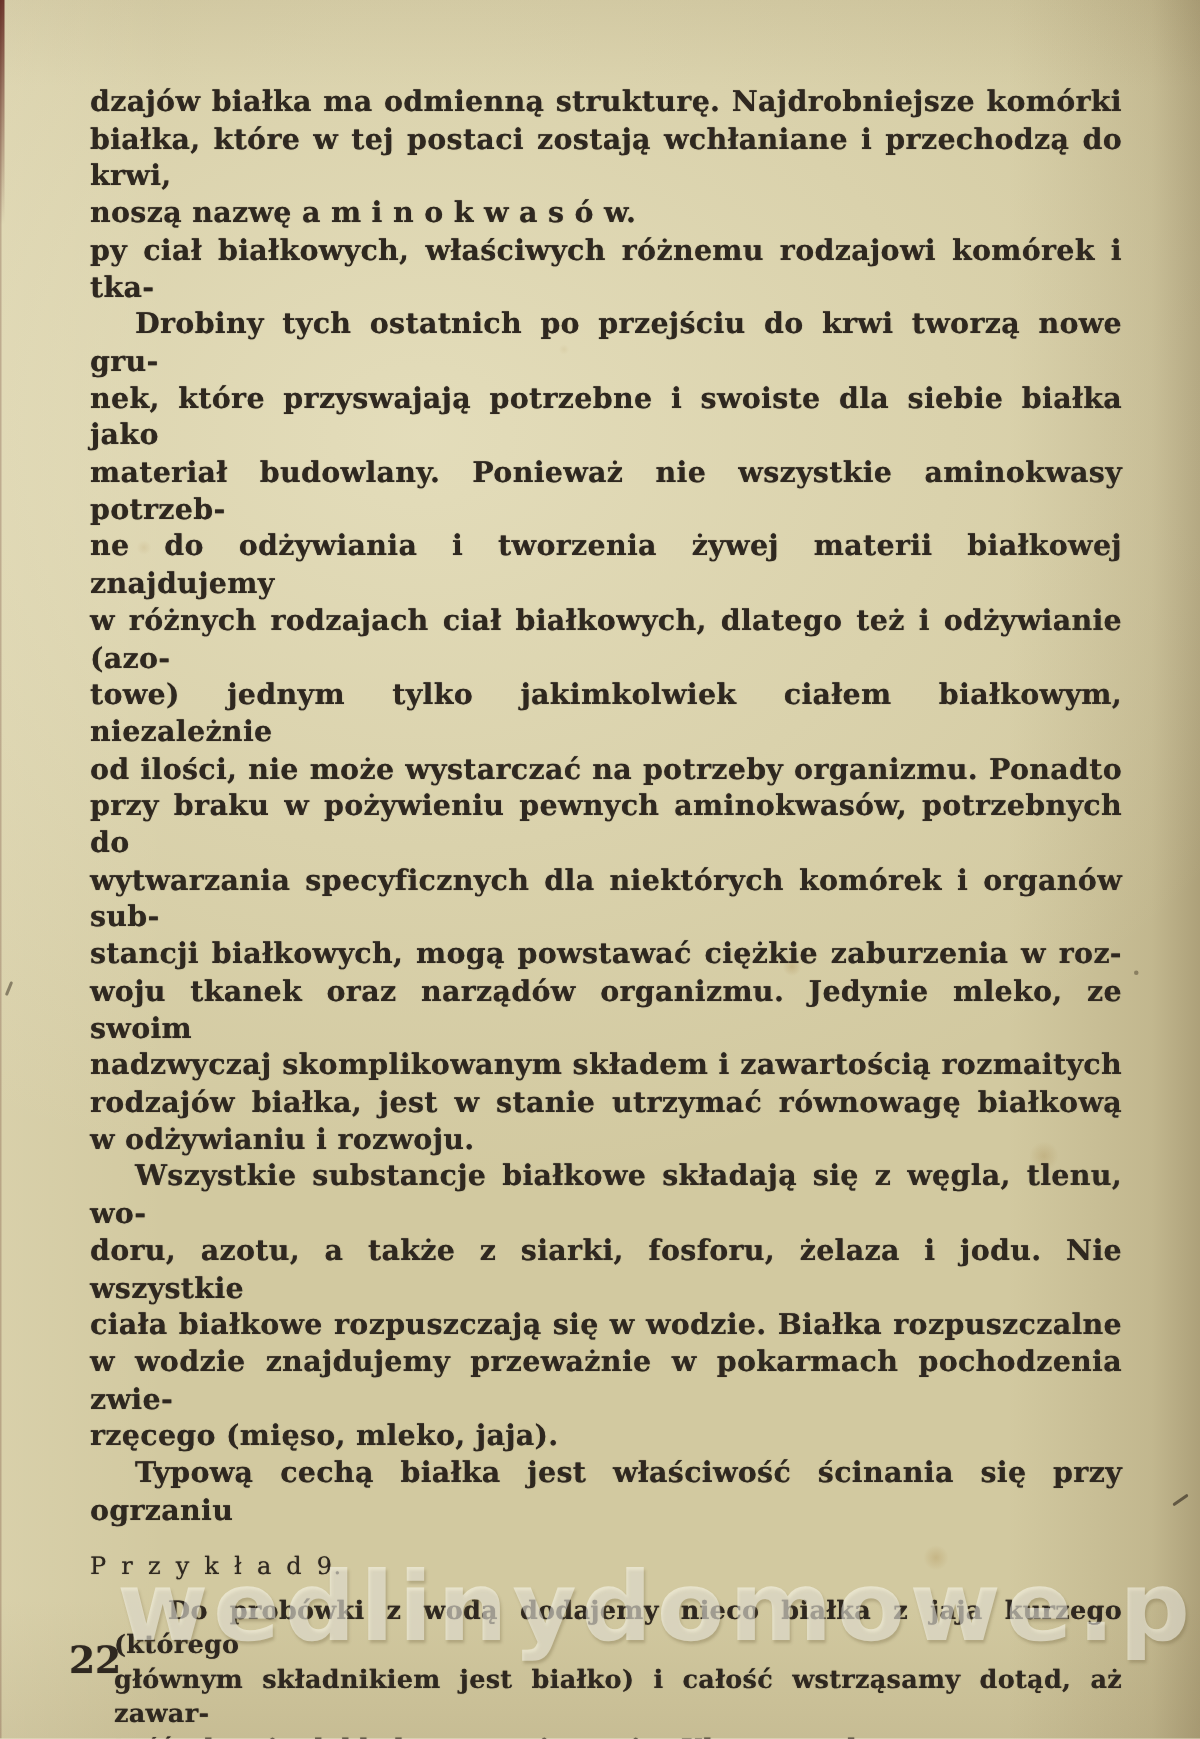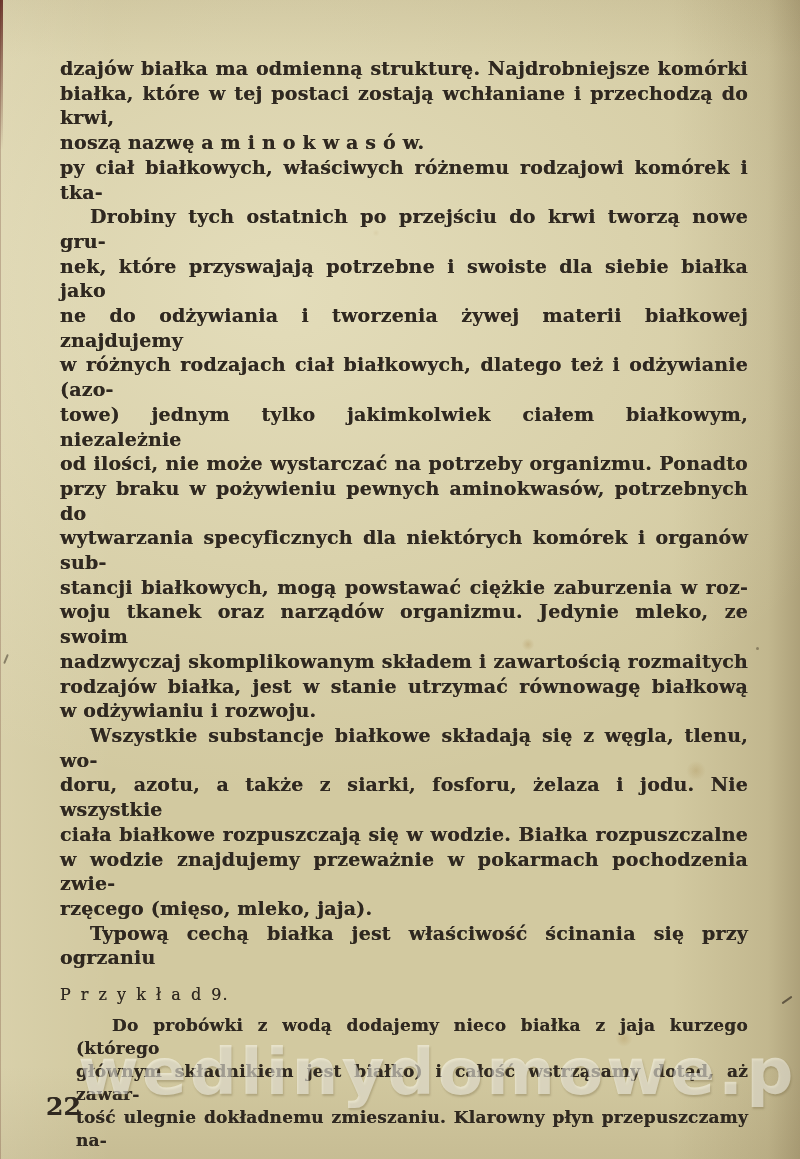--- a/index.html
+++ b/index.html
@@ -89,20 +89,21 @@
   <div id="content">
       <div class="para main">
         <div class="line">dzajów białka ma odmienną strukturę. Najdrobniejsze komórki</div>
         <div class="line">białka, które w tej postaci zostają wchłaniane i przechodzą do krwi,</div>
         <div class="line last">noszą nazwę a m i n o k w a s ó w.</div>
       </div>
       <div class="para main">
         <div class="line">py ciał białkowych, właściwych różnemu rodzajowi komórek i tka-</div>
         <div class="line indent">Drobiny tych ostatnich po przejściu do krwi tworzą nowe gru-</div>
         <div class="line">nek, które przyswajają potrzebne i swoiste dla siebie białka jako</div>
+        <div class="line">materiał budowlany. Ponieważ nie wszystkie aminokwasy potrzeb-</div>
         <div class="line">ne do odżywiania i tworzenia żywej materii białkowej znajdujemy</div>
         <div class="line">w różnych rodzajach ciał białkowych, dlatego też i odżywianie (azo-</div>
         <div class="line">towe) jednym tylko jakimkolwiek ciałem białkowym, niezależnie</div>
         <div class="line">od ilości, nie może wystarczać na potrzeby organizmu. Ponadto</div>
         <div class="line">przy braku w pożywieniu pewnych aminokwasów, potrzebnych do</div>
         <div class="line">wytwarzania specyficznych dla niektórych komórek i organów sub-</div>
         <div class="line">stancji białkowych, mogą powstawać ciężkie zaburzenia w roz-</div>
         <div class="line">woju tkanek oraz narządów organizmu. Jedynie mleko, ze swoim</div>
         <div class="line">nadzwyczaj skomplikowanym składem i zawartością rozmaitych</div>
         <div class="line">rodzajów białka, jest w stanie utrzymać równowagę białkową</div>

